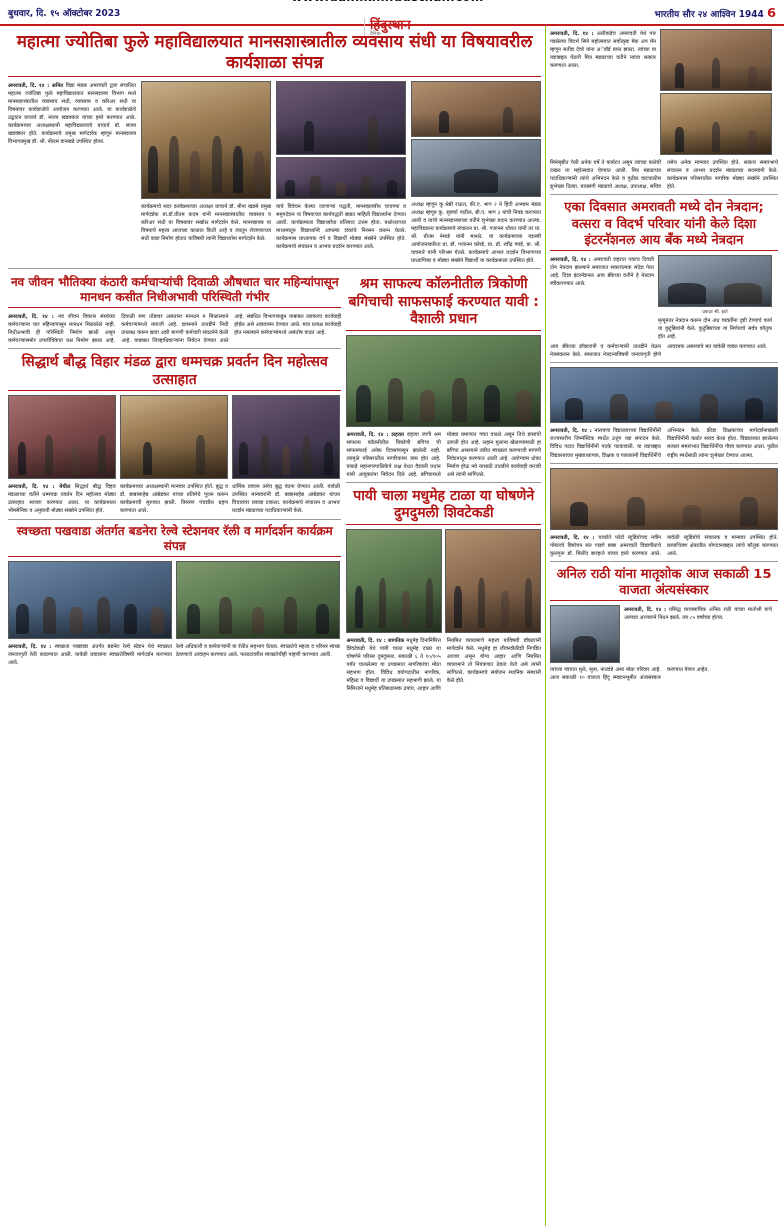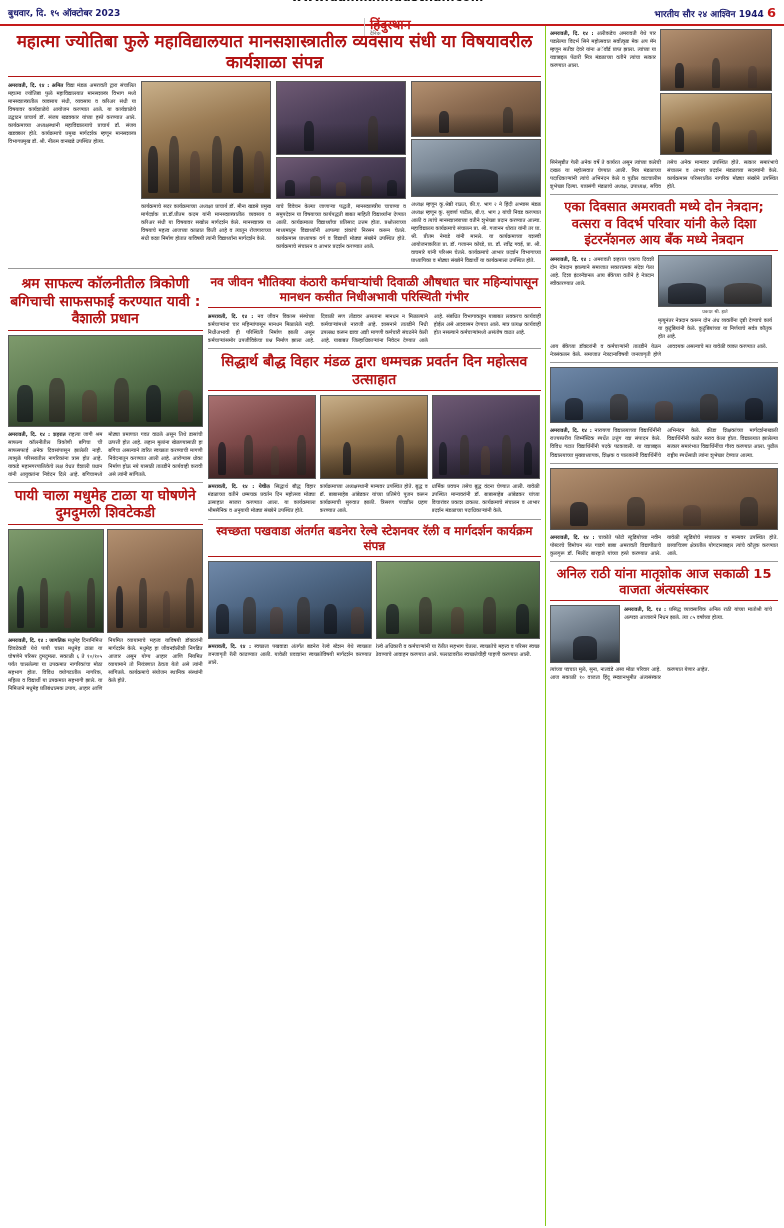--- a/index.html
+++ b/index.html
@@ -203,70 +203,20 @@
             <span>महाविद्यालय कार्यक्रमाचे संचालन प्रा. श्री. गजानन थोरात यांनी तर प्रा. श्री. प्रीतम नेमाडे यांनी मानले. या कार्यक्रमाच्या यशस्वी आयोजनाकरिता प्रा. डॉ. गजानन कोरडे, प्रा. डॉ. रवींद्र गवई, प्रा. श्री. वाघमारे यांनी परिश्रम घेतले. कार्यक्रमाचे आभार प्रदर्शन विभागाच्या प्राध्यापिका व मोठ्या संख्येने विद्यार्थी या कार्यक्रमाला उपस्थित होते.</span>
           </div>
         </div>
       </div>
     </div>
 
     <div class="sep"></div>
 
     <div class="row">
 
-      <div style="width:196px">
-        <div>
-          <div class="hl lg">श्रम साफल्य कॉलनीतील त्रिकोणी बगिचाची साफसफाई करण्यात यावी : वैशाली प्रधान</div>
-          <div class="photo green" style="height:92px">
-              <span class="figs">
-                <i></i>
-                <i></i>
-                <i></i>
-                <i></i>
-                <i></i>
-                <i></i>
-              </span>
-            </div>
-          <div class="txt cols2 clip-140" style="margin-top:3px">
-            <span class="lead">अमरावती, दि. १४ : शहरात</span>
-            <span>राहत्या जागी श्रम साफल्य कॉलनीतील त्रिकोणी बगिचा ची साफसफाई अनेक दिवसांपासून झालेली नाही. त्यामुळे परिसरातील नागरिकांना त्रास होत आहे. याकडे महानगरपालिकेचे लक्ष वेधत वैशाली प्रधान यांनी आयुक्तांना निवेदन दिले आहे.</span>
-            <span>बगिचामध्ये मोठ्या प्रमाणात गवत वाढले असून तिथे डासांची उत्पत्ती होत आहे. लहान मुलांना खेळण्यासाठी हा बगिचा असल्याने त्वरित स्वच्छता करण्याची मागणी निवेदनातून करण्यात आली आहे. आरोग्यास धोका निर्माण होऊ नये यासाठी तातडीने कार्यवाही करावी असे त्यांनी सांगितले.</span>
-          </div>
-        </div>
-
-        <div class="sep"></div>
-
-        <div>
-          <div class="hl lg">पायी चाला मधुमेह टाळा या घोषणेने दुमदुमली शिवटेकडी</div>
-          <div class="row" style="gap:3px">
-            <div class="photo green" style="height:104px;width:50%">
-                <span class="figs">
-                  <i></i>
-                  <i></i>
-                  <i></i>
-                  <i></i>
-                </span>
-              </div>
-            <div class="photo warm" style="height:104px;width:50%">
-                <span class="figs">
-                  <i></i>
-                  <i></i>
-                  <i></i>
-                  <i></i>
-                </span>
-              </div>
-          </div>
-          <div class="txt cols2 clip-300" style="margin-top:3px">
-            <span class="lead">अमरावती, दि. १४ : जागतिक</span>
-            <span>मधुमेह दिनानिमित्त शिवटेकडी येथे पायी चाला मधुमेह टाळा या घोषणेने परिसर दुमदुमला. सकाळी ६ ते १०/१०५ पर्यंत चाललेल्या या उपक्रमात नागरिकांचा मोठा सहभाग होता. विविध वयोगटातील नागरिक, महिला व विद्यार्थी या उपक्रमात सहभागी झाले.</span>
-            <span>या निमित्ताने मधुमेह प्रतिबंधात्मक उपाय, आहार आणि नियमित व्यायामाचे महत्त्व याविषयी डॉक्टरांनी मार्गदर्शन केले. मधुमेह हा जीवनशैलीशी निगडित आजार असून योग्य आहार आणि नियमित व्यायामाने तो नियंत्रणात ठेवता येतो असे त्यांनी सांगितले. कार्यक्रमाचे संयोजन स्थानिक संस्थांनी केले होते.</span>
-          </div>
-        </div>
-      </div>
-
       <div style="width:336px">
 
         <div>
           <div class="hl md">नव जीवन भौतिक्या कंठारी कर्मचाऱ्यांची दिवाळी औषधात चार महिन्यांपासून मानधन कसीत निधीअभावी परिस्थिती गंभीर</div>
           <div class="txt cols3 clip-80">
             <span class="lead">अमरावती, दि. १४ :</span>
             <span>नव जीवन विकास संस्थेच्या कर्मचाऱ्यांना चार महिन्यांपासून मानधन मिळालेले नाही. निधीअभावी ही परिस्थिती निर्माण झाली असून कर्मचाऱ्यांसमोर उपजीविकेचा प्रश्न निर्माण झाला आहे.</span>
             <span>दिवाळी सण तोंडावर असताना मानधन न मिळाल्याने कर्मचाऱ्यांमध्ये नाराजी आहे. शासनाने तातडीने निधी उपलब्ध करून द्यावा अशी मागणी कर्मचारी संघटनेने केली आहे. याबाबत जिल्हाधिकाऱ्यांना निवेदन देण्यात आले आहे.</span>
             <span>संबंधित विभागाकडून याबाबत लवकरच कार्यवाही होईल असे आश्वासन देण्यात आले. मात्र प्रत्यक्ष कार्यवाही होत नसल्याने कर्मचाऱ्यांमध्ये असंतोष वाढत आहे.</span>
           </div>
@@ -344,20 +294,70 @@
                       <i></i>
                       <i></i>
                     </span>
                   </div>
                 <div class="txt" style="margin-top:3px;max-height:220px">रेल्वे अधिकारी व कर्मचाऱ्यांनी या रॅलीत सहभाग घेतला. स्वच्छतेचे महत्त्व व परिसर स्वच्छ ठेवण्याचे आवाहन करण्यात आले. फलाटावरील स्वच्छतेचीही पाहणी करण्यात आली.</div>
               </div>
             </div>
           </div>
         </div>
       </div>
+
+      <div style="width:196px">
+        <div>
+          <div class="hl lg">श्रम साफल्य कॉलनीतील त्रिकोणी बगिचाची साफसफाई करण्यात यावी : वैशाली प्रधान</div>
+          <div class="photo green" style="height:92px">
+              <span class="figs">
+                <i></i>
+                <i></i>
+                <i></i>
+                <i></i>
+                <i></i>
+                <i></i>
+              </span>
+            </div>
+          <div class="txt cols2 clip-140" style="margin-top:3px">
+            <span class="lead">अमरावती, दि. १४ : शहरात</span>
+            <span>राहत्या जागी श्रम साफल्य कॉलनीतील त्रिकोणी बगिचा ची साफसफाई अनेक दिवसांपासून झालेली नाही. त्यामुळे परिसरातील नागरिकांना त्रास होत आहे. याकडे महानगरपालिकेचे लक्ष वेधत वैशाली प्रधान यांनी आयुक्तांना निवेदन दिले आहे.</span>
+            <span>बगिचामध्ये मोठ्या प्रमाणात गवत वाढले असून तिथे डासांची उत्पत्ती होत आहे. लहान मुलांना खेळण्यासाठी हा बगिचा असल्याने त्वरित स्वच्छता करण्याची मागणी निवेदनातून करण्यात आली आहे. आरोग्यास धोका निर्माण होऊ नये यासाठी तातडीने कार्यवाही करावी असे त्यांनी सांगितले.</span>
+          </div>
+        </div>
+
+        <div class="sep"></div>
+
+        <div>
+          <div class="hl lg">पायी चाला मधुमेह टाळा या घोषणेने दुमदुमली शिवटेकडी</div>
+          <div class="row" style="gap:3px">
+            <div class="photo green" style="height:104px;width:50%">
+                <span class="figs">
+                  <i></i>
+                  <i></i>
+                  <i></i>
+                  <i></i>
+                </span>
+              </div>
+            <div class="photo warm" style="height:104px;width:50%">
+                <span class="figs">
+                  <i></i>
+                  <i></i>
+                  <i></i>
+                  <i></i>
+                </span>
+              </div>
+          </div>
+          <div class="txt cols2 clip-300" style="margin-top:3px">
+            <span class="lead">अमरावती, दि. १४ : जागतिक</span>
+            <span>मधुमेह दिनानिमित्त शिवटेकडी येथे पायी चाला मधुमेह टाळा या घोषणेने परिसर दुमदुमला. सकाळी ६ ते १०/१०५ पर्यंत चाललेल्या या उपक्रमात नागरिकांचा मोठा सहभाग होता. विविध वयोगटातील नागरिक, महिला व विद्यार्थी या उपक्रमात सहभागी झाले.</span>
+            <span>या निमित्ताने मधुमेह प्रतिबंधात्मक उपाय, आहार आणि नियमित व्यायामाचे महत्त्व याविषयी डॉक्टरांनी मार्गदर्शन केले. मधुमेह हा जीवनशैलीशी निगडित आजार असून योग्य आहार आणि नियमित व्यायामाने तो नियंत्रणात ठेवता येतो असे त्यांनी सांगितले. कार्यक्रमाचे संयोजन स्थानिक संस्थांनी केले होते.</span>
+          </div>
+        </div>
+      </div>
     </div>
   </div>
 
   <div class="col-right">
 
     <div>
       <div class="row" style="gap:4px">
         <div style="width:106px">
           <div class="txt" style="max-height:130px">
             <span class="lead">अमरावती, दि. १४ :</span>

